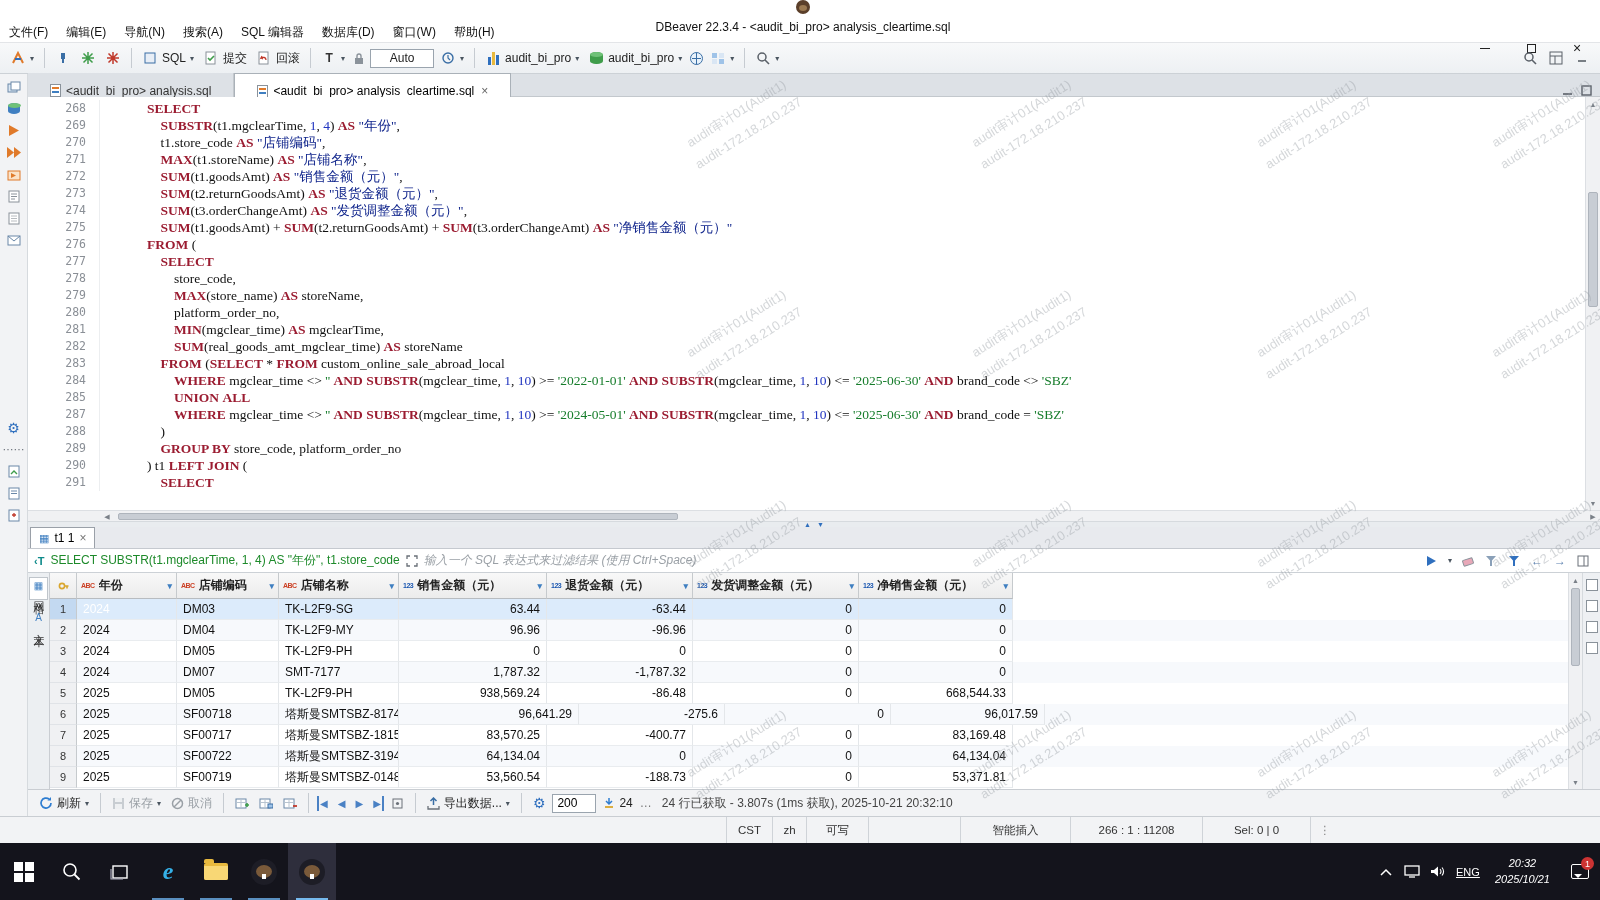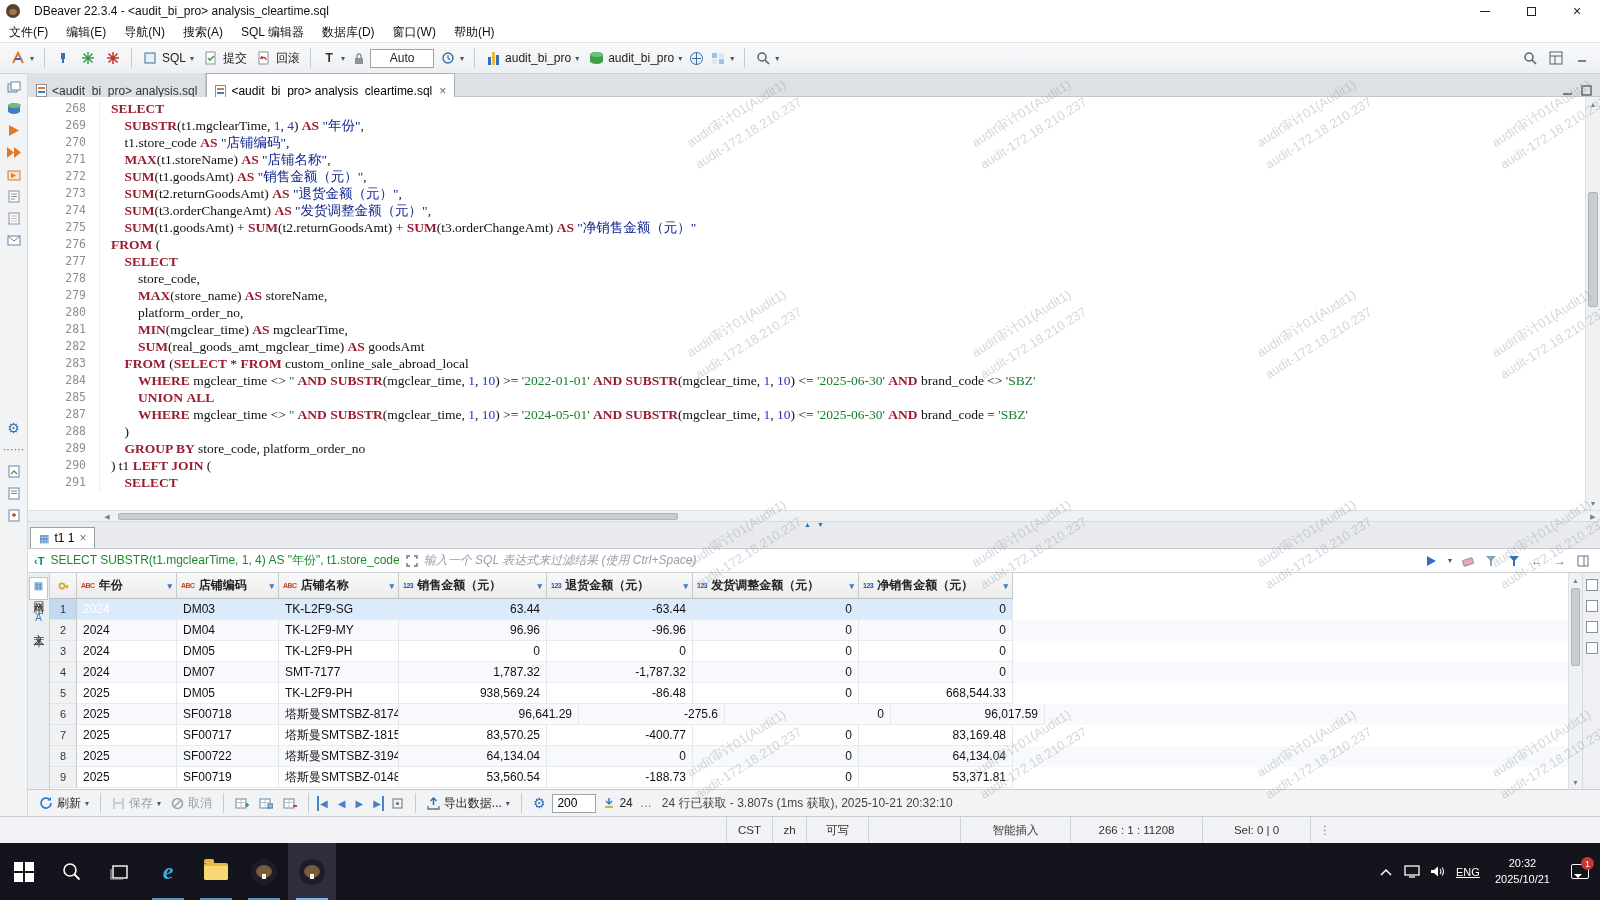--- a/index.html
+++ b/index.html
@@ -1,21 +1,21 @@
 <!DOCTYPE html>
 <html><head>
 <meta charset="utf-8">
 <style>
   *{margin:0;padding:0;box-sizing:border-box;}
   html,body{width:1600px;height:900px;overflow:hidden;font-family:"Liberation Sans",sans-serif;background:#000;}
   #screen{position:relative;width:1600px;height:900px;background:#fff;}
   #app{position:absolute;left:0;top:0;width:1600px;height:843px;background:#fff;overflow:hidden;}
 
   
-  .titlebar{height:22px;display:flex;align-items:center;gap:14px;padding-left:6px;background:#fff;font-size:12px;color:#111;}
+  .titlebar{height:22px;display:flex;align-items:center;gap:6px;padding-left:6px;background:#fff;font-size:12px;color:#111;flex-direction:column;}
   .app-icon{width:14px;height:14px;border-radius:50%;background:radial-gradient(circle at 35% 35%, #8a6a4a 0 40%, #4a3categorie 0), #5b3f2a;background:#5b3f2a;position:relative;flex:0 0 auto;}
   .app-icon:before{content:"";position:absolute;left:3px;top:5px;width:8px;height:6px;border-radius:50%;background:#9c7a52;}
   .win-controls{margin-left:auto;display:flex;height:22px;}
   .win-btn{width:46px;display:flex;align-items:center;justify-content:center;color:#222;font-size:14px;}
   .min-glyph{width:10px;border-bottom:1px solid #222;display:inline-block;height:1px;}
   .max-glyph{width:9px;height:9px;border:1px solid #222;display:inline-block;}
 
   
   .menubar{height:21px;display:flex;align-items:center;background:#fff;font-size:12px;border-bottom:1px solid #e3e5e8;color:#111;}
   .menu-item{padding:2px 9px;}
@@ -37,32 +37,32 @@
   .cyl:before{content:"";position:absolute;left:0;top:0;width:13px;height:5px;border-radius:50%;background:#6fc178;}
 
   
   .body{display:flex;height:742px;}
   .left-rail{width:28px;background:#f2f3f5;border-right:1px solid #d6dade;display:flex;flex-direction:column;align-items:center;padding-top:4px;gap:5px;flex:0 0 auto;}
   .rail-ico{width:18px;height:17px;display:flex;align-items:center;justify-content:center;font-size:11px;}
   .content{flex:1;display:flex;flex-direction:column;min-width:0;}
 
   
   .tabstrip{height:23px;background:#dde1e6;display:flex;align-items:flex-end;font-size:12px;border-bottom:1px solid #c3c8cd;}
-  .etab{display:flex;align-items:center;gap:5px;padding:3px 8px;height:35px;color:#333;background:#dde1e6;border-right:1px solid #c3c8cd;}
+  .etab{display:flex;align-items:center;gap:5px;padding:3px 22px;height:35px;color:#333;background:#dde1e6;border-right:1px solid #c3c8cd;}
   .etab.active{background:#fff;border:1px solid #aab1b8;border-bottom:none;color:#000;}
   .sql-file-icon{width:11px;height:13px;background:#fff;border:1px solid #8a929a;position:relative;display:inline-block;}
   .sql-file-icon:before{content:"";position:absolute;left:1px;top:2px;width:7px;height:2px;background:#e07a2a;}
   .sql-file-icon:after{content:"";position:absolute;left:1px;top:6px;width:7px;height:2px;background:#3f7fc1;}
   .etab-close{color:#666;font-size:12px;margin-left:2px;}
   .tabstrip-right{margin-left:auto;display:flex;gap:8px;padding:0 8px;align-items:center;}
 
   
   .editor{flex:1;position:relative;background:#fff;overflow:hidden;}
   .code-area{position:absolute;left:0;top:0;right:15px;bottom:0;padding-top:3px;font-family:"DejaVu Sans Mono",monospace;font-size:13.5px;}
-  .code-line{display:flex;height:17px;line-height:17px;white-space:pre;}
+  .code-line{display:flex;height:17px;line-height:17px;white-space:pre;gap:36px;}
   .lnum{width:72px;flex:0 0 auto;text-align:right;padding-right:13px;color:#8a8f96;font-size:11.5px;border-right:1px solid #eceef0;font-family:"DejaVu Sans Mono",monospace;}
   .ltext{padding-left:11px;white-space:pre;font-family:Liberation Serif, serif;}
   .tok-k{color:#9b1c31;font-weight:bold;}
   .tok-q{color:#10258c;}
   .tok-s{color:#177d2c;}
   .tok-n{color:#2135c0;}
   .tok-t{color:#111;}
   .editor-vscroll{position:absolute;right:0;top:0;bottom:0;width:15px;background:#f0f1f3;border-left:1px solid #dcdfe3;}
   .scroll-arrow{height:14px;display:flex;align-items:center;justify-content:center;font-size:7px;color:#7a8088;}
   .vthumb{position:absolute;left:2px;right:2px;background:#c8cdd4;border:1px solid #aeb4bc;border-radius:2px;}
@@ -141,21 +141,21 @@
   .winlogo i{background:#fff;display:block;}
   .ie-e{font-size:24px;font-weight:bold;font-style:italic;color:#35b1e8;font-family:"Liberation Serif",serif;}
   .folder{width:24px;height:17px;background:#e8b93e;border-radius:2px;position:relative;}
   .folder:before{content:"";position:absolute;left:0;top:-4px;width:10px;height:4px;background:#e8b93e;border-radius:2px 2px 0 0;}
   .folder:after{content:"";position:absolute;left:0;top:3px;width:24px;height:14px;background:#f8d775;border-radius:0 0 2px 2px;}
   .beaver{width:26px;height:26px;border-radius:50%;background:#1d1d26;position:relative;}
   .beaver:before{content:"";position:absolute;left:5px;top:6px;width:16px;height:13px;border-radius:50%;background:#7a5a3a;}
   .beaver:after{content:"";position:absolute;left:11px;top:15px;width:4px;height:5px;background:#fff;}
   .tray{margin-left:auto;display:flex;align-items:center;height:57px;}
   .tray-ico{width:26px;height:57px;display:flex;align-items:center;justify-content:center;font-size:12px;text-decoration:underline;}
-  .tk-clock{text-align:center;font-size:11px;line-height:1.45;padding:0 10px;}
+  .tk-clock{text-align:center;font-size:11px;line-height:1.45;padding:0 10px;font-style:italic;}
   .tk-badge{width:40px;height:57px;display:flex;align-items:center;justify-content:center;position:relative;}
   .bubble{width:18px;height:15px;border:1px solid #fff;border-radius:2px;position:relative;}
   .bubble:after{content:"";position:absolute;left:2px;bottom:-4px;border:4px solid transparent;border-top-color:#fff;}
   .badge-dot{position:absolute;top:14px;right:6px;min-width:13px;height:13px;border-radius:7px;background:#c33;color:#fff;font-size:9px;display:flex;align-items:center;justify-content:center;padding:0 2px;}
   svg{display:block;}
 </style>
 </head>
 <body>
 
 <div id="screen">
@@ -453,21 +453,21 @@
               <div class="code-line"><span class="lnum">272</span><span class="ltext"><span class="tok-t">    </span><span class="tok-k">SUM</span><span class="tok-t">(t1.goodsAmt) </span><span class="tok-k">AS</span><span class="tok-t"> </span><span class="tok-q">"销售金额（元）"</span><span class="tok-t">,</span></span></div>
               <div class="code-line"><span class="lnum">273</span><span class="ltext"><span class="tok-t">    </span><span class="tok-k">SUM</span><span class="tok-t">(t2.returnGoodsAmt) </span><span class="tok-k">AS</span><span class="tok-t"> </span><span class="tok-q">"退货金额（元）"</span><span class="tok-t">,</span></span></div>
               <div class="code-line"><span class="lnum">274</span><span class="ltext"><span class="tok-t">    </span><span class="tok-k">SUM</span><span class="tok-t">(t3.orderChangeAmt) </span><span class="tok-k">AS</span><span class="tok-t"> </span><span class="tok-q">"发货调整金额（元）"</span><span class="tok-t">,</span></span></div>
               <div class="code-line"><span class="lnum">275</span><span class="ltext"><span class="tok-t">    </span><span class="tok-k">SUM</span><span class="tok-t">(t1.goodsAmt) + </span><span class="tok-k">SUM</span><span class="tok-t">(t2.returnGoodsAmt) + </span><span class="tok-k">SUM</span><span class="tok-t">(t3.orderChangeAmt) </span><span class="tok-k">AS</span><span class="tok-t"> </span><span class="tok-q">"净销售金额（元）"</span></span></div>
               <div class="code-line"><span class="lnum">276</span><span class="ltext"><span class="tok-k">FROM</span><span class="tok-t"> (</span></span></div>
               <div class="code-line"><span class="lnum">277</span><span class="ltext"><span class="tok-t">    </span><span class="tok-k">SELECT</span></span></div>
               <div class="code-line"><span class="lnum">278</span><span class="ltext"><span class="tok-t">        store_code,</span></span></div>
               <div class="code-line"><span class="lnum">279</span><span class="ltext"><span class="tok-t">        </span><span class="tok-k">MAX</span><span class="tok-t">(store_name) </span><span class="tok-k">AS</span><span class="tok-t"> storeName,</span></span></div>
               <div class="code-line"><span class="lnum">280</span><span class="ltext"><span class="tok-t">        platform_order_no,</span></span></div>
               <div class="code-line"><span class="lnum">281</span><span class="ltext"><span class="tok-t">        </span><span class="tok-k">MIN</span><span class="tok-t">(mgclear_time) </span><span class="tok-k">AS</span><span class="tok-t"> mgclearTime,</span></span></div>
-              <div class="code-line"><span class="lnum">282</span><span class="ltext"><span class="tok-t">        </span><span class="tok-k">SUM</span><span class="tok-t">(real_goods_amt_mgclear_time) </span><span class="tok-k">AS</span><span class="tok-t"> goodsAmt</span></span></div>
+              <div class="code-line"><span class="lnum">282</span><span class="ltext"><span class="tok-t">        </span><span class="tok-k">SUM</span><span class="tok-t">(real_goods_amt_mgclear_time) </span><span class="tok-k">AS</span><span class="tok-t"> storeName</span></span></div>
               <div class="code-line"><span class="lnum">283</span><span class="ltext"><span class="tok-t">    </span><span class="tok-k">FROM</span><span class="tok-t"> (</span><span class="tok-k">SELECT</span><span class="tok-t"> * </span><span class="tok-k">FROM</span><span class="tok-t"> custom_online_sale_abroad_local</span></span></div>
               <div class="code-line"><span class="lnum">284</span><span class="ltext"><span class="tok-t">        </span><span class="tok-k">WHERE</span><span class="tok-t"> mgclear_time &lt;&gt; </span><span class="tok-s">''</span><span class="tok-t"> </span><span class="tok-k">AND</span><span class="tok-t"> </span><span class="tok-k">SUBSTR</span><span class="tok-t">(mgclear_time, </span><span class="tok-n">1</span><span class="tok-t">, </span><span class="tok-n">10</span><span class="tok-t">) &gt;= </span><span class="tok-s">'2022-01-01'</span><span class="tok-t"> </span><span class="tok-k">AND</span><span class="tok-t"> </span><span class="tok-k">SUBSTR</span><span class="tok-t">(mgclear_time, </span><span class="tok-n">1</span><span class="tok-t">, </span><span class="tok-n">10</span><span class="tok-t">) &lt;= </span><span class="tok-s">'2025-06-30'</span><span class="tok-t"> </span><span class="tok-k">AND</span><span class="tok-t"> brand_code &lt;&gt; </span><span class="tok-s">'SBZ'</span></span></div>
               <div class="code-line"><span class="lnum">285</span><span class="ltext"><span class="tok-t">        </span><span class="tok-k">UNION</span><span class="tok-t"> </span><span class="tok-k">ALL</span></span></div>
               <div class="code-line"><span class="lnum">287</span><span class="ltext"><span class="tok-t">        </span><span class="tok-k">WHERE</span><span class="tok-t"> mgclear_time &lt;&gt; </span><span class="tok-s">''</span><span class="tok-t"> </span><span class="tok-k">AND</span><span class="tok-t"> </span><span class="tok-k">SUBSTR</span><span class="tok-t">(mgclear_time, </span><span class="tok-n">1</span><span class="tok-t">, </span><span class="tok-n">10</span><span class="tok-t">) &gt;= </span><span class="tok-s">'2024-05-01'</span><span class="tok-t"> </span><span class="tok-k">AND</span><span class="tok-t"> </span><span class="tok-k">SUBSTR</span><span class="tok-t">(mgclear_time, </span><span class="tok-n">1</span><span class="tok-t">, </span><span class="tok-n">10</span><span class="tok-t">) &lt;= </span><span class="tok-s">'2025-06-30'</span><span class="tok-t"> </span><span class="tok-k">AND</span><span class="tok-t"> brand_code = </span><span class="tok-s">'SBZ'</span></span></div>
               <div class="code-line"><span class="lnum">288</span><span class="ltext"><span class="tok-t">    )</span></span></div>
               <div class="code-line"><span class="lnum">289</span><span class="ltext"><span class="tok-t">    </span><span class="tok-k">GROUP BY</span><span class="tok-t"> store_code, platform_order_no</span></span></div>
               <div class="code-line"><span class="lnum">290</span><span class="ltext"><span class="tok-t">) t1 </span><span class="tok-k">LEFT JOIN</span><span class="tok-t"> (</span></span></div>
               <div class="code-line"><span class="lnum">291</span><span class="ltext"><span class="tok-t">    </span><span class="tok-k">SELECT</span></span></div>
             </div>
           <div class="editor-vscroll">

